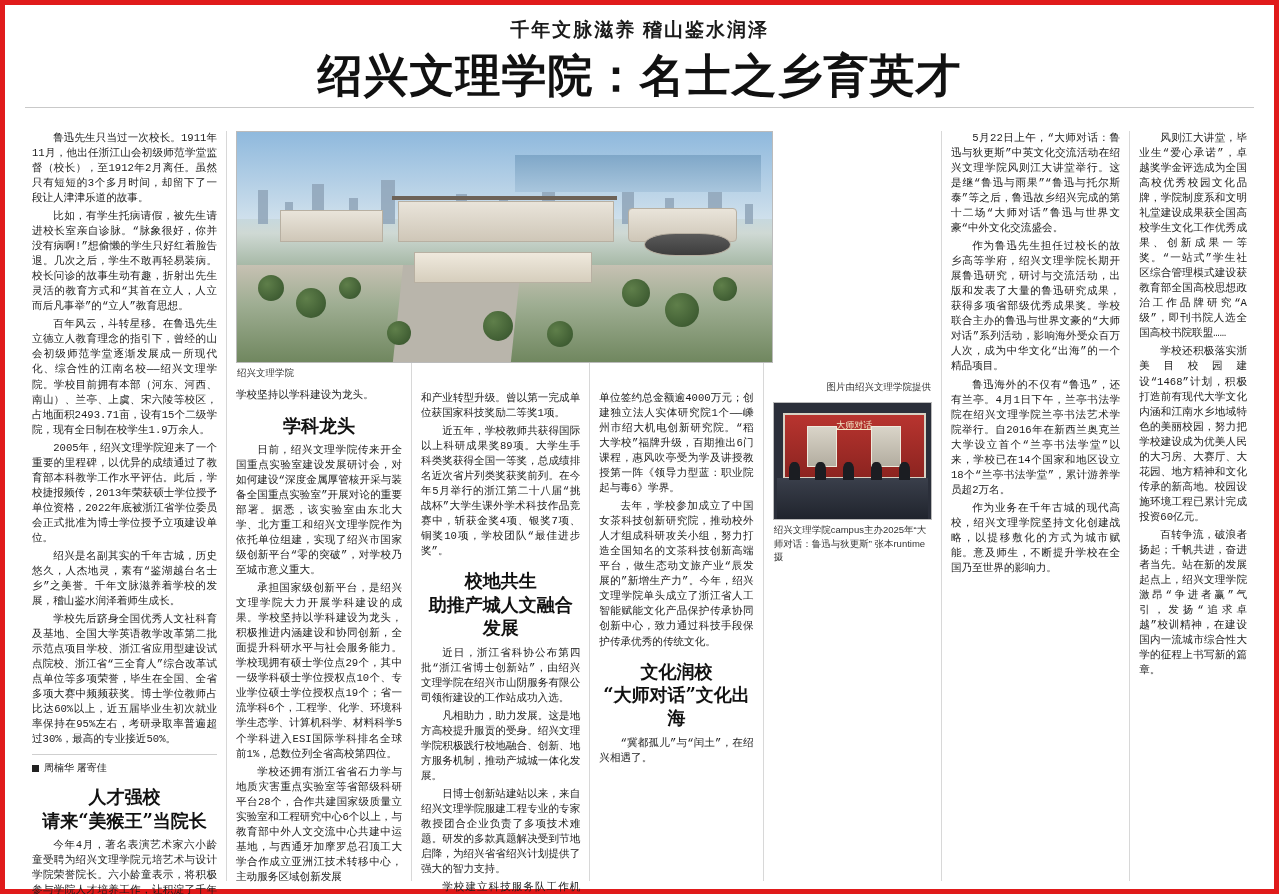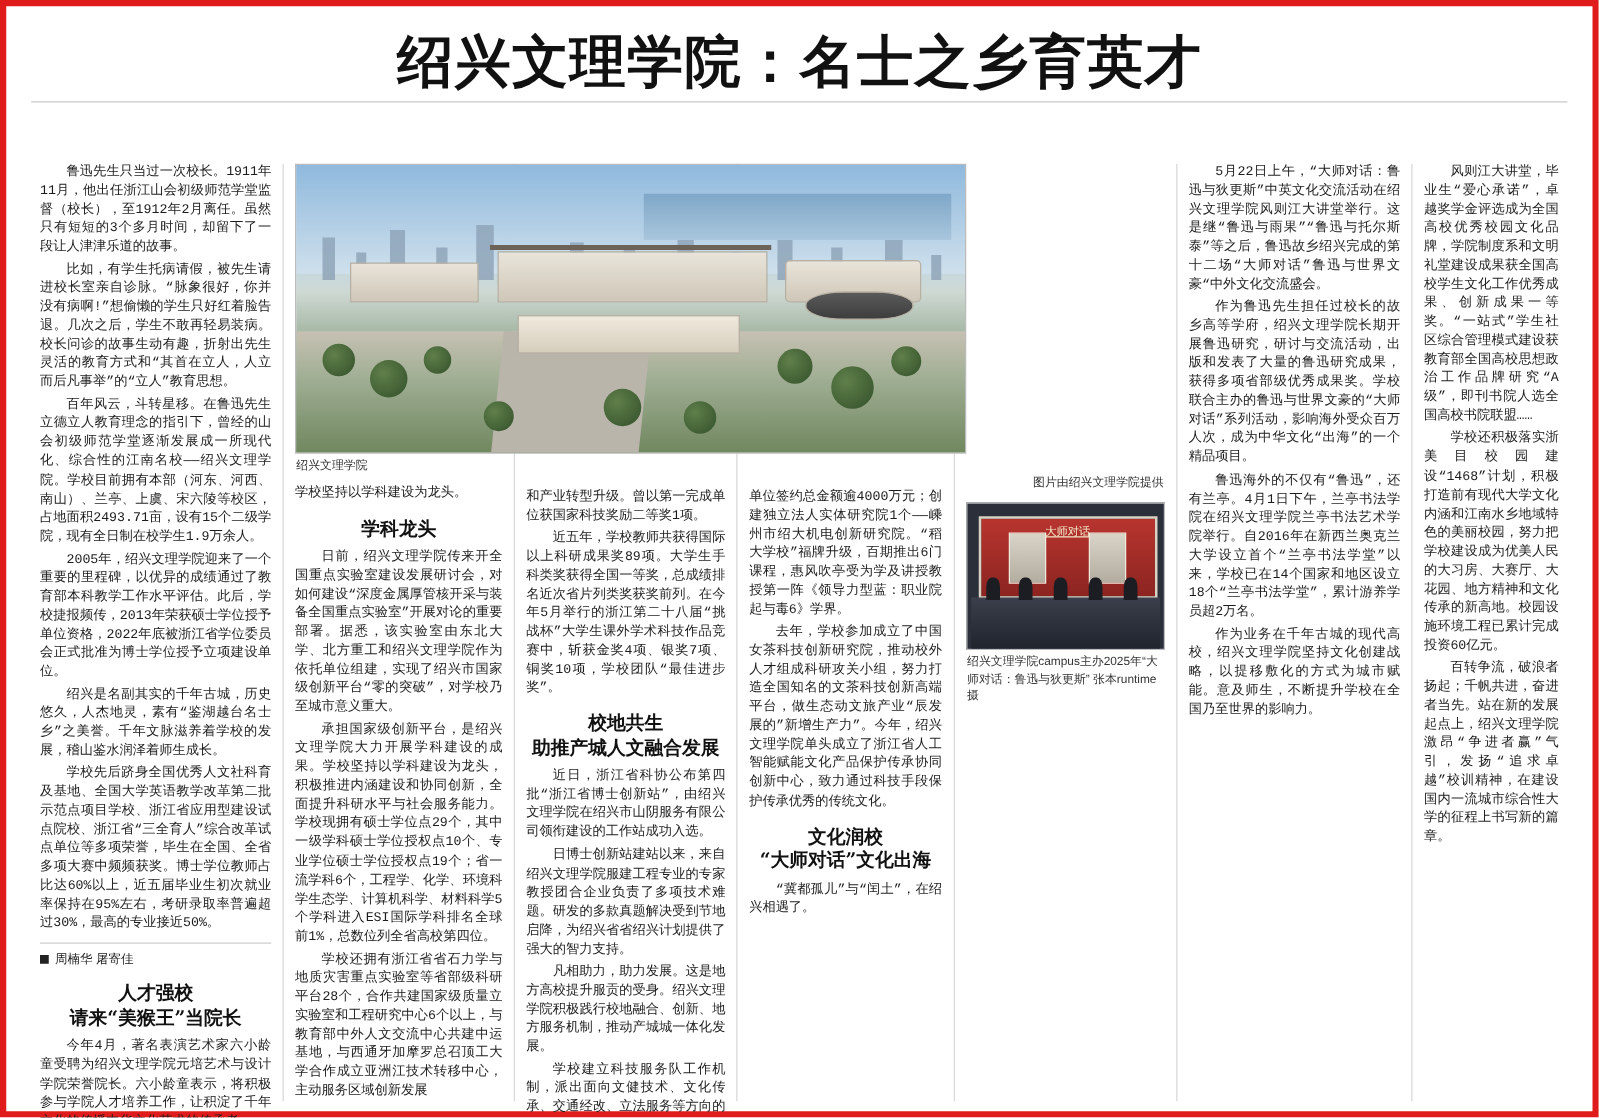--- a/index.html
+++ b/index.html
@@ -180,21 +180,21 @@
   .person {
     position: absolute; bottom: 34%; width: 7%; height: 16%;
     background: #1b1d22; border-radius: 40% 40% 0 0;
   }
 
   
   .sec-head {
     text-align: center;
     font-weight: 700;
     color: #111;
-    font-size: 15px;
+    font-size: 18px;
     line-height: 1.3;
     margin: 10px 0 6px 0;
     font-family: "DejaVu Serif", "Liberation Serif", serif;
   }
   .sec-head .l2 { display: block; }
   .byline {
     font-size: 10px;
     color: #222;
     margin: 6px 0 4px 0;
     text-indent: 0;
@@ -212,20 +212,21 @@
     margin: 7px 0 6px 0;
   }
 </style>
 </head>
 <body>
 
 <div class="page">
  <div class="inner">
 
   <div class="masthead">
+    <div class="kicker">千年文脉滋养  稽山鉴水润泽</div>
     <div class="headline">绍兴文理学院：名士之乡育英才</div>
   </div>
   <div class="rule-top"></div>
 
   <div class="cols">
 
     <div class="col c1">
       <p>鲁迅先生只当过一次校长。1911年11月，他出任浙江山会初级师范学堂监督（校长），至1912年2月离任。虽然只有短短的3个多月时间，却留下了一段让人津津乐道的故事。</p>
       <p>比如，有学生托病请假，被先生请进校长室亲自诊脉。“脉象很好，你并没有病啊!”想偷懒的学生只好红着脸告退。几次之后，学生不敢再轻易装病。校长问诊的故事生动有趣，折射出先生灵活的教育方式和“其首在立人，人立而后凡事举”的“立人”教育思想。</p>
       <p>百年风云，斗转星移。在鲁迅先生立德立人教育理念的指引下，曾经的山会初级师范学堂逐渐发展成一所现代化、综合性的江南名校——绍兴文理学院。学校目前拥有本部（河东、河西、南山）、兰亭、上虞、宋六陵等校区，占地面积2493.71亩，设有15个二级学院，现有全日制在校学生1.9万余人。</p>
@@ -295,22 +296,22 @@
 
     <div class="col c3">
       <div style="height:260px"></div>
       <p class="noindent">和产业转型升级。曾以第一完成单位获国家科技奖励二等奖1项。</p>
       <p>近五年，学校教师共获得国际以上科研成果奖89项。大学生手科类奖获得全国一等奖，总成绩排名近次省片列类奖获奖前列。在今年5月举行的浙江第二十八届“挑战杯”大学生课外学术科技作品竞赛中，斩获金奖4项、银奖7项、铜奖10项，学校团队“最佳进步奖”。</p>
       <div class="sec-head">
         <span>校地共生</span>
         <span class="l2">助推产城人文融合发展</span>
       </div>
       <p>近日，浙江省科协公布第四批“浙江省博士创新站”，由绍兴文理学院在绍兴市山阴服务有限公司领衔建设的工作站成功入选。</p>
+      <p>凡相助力，助力发展。这是地方高校提升服贡的受身。绍兴文理学院积极践行校地融合、创新、地方服务机制，推动产城城一体化发展。</p>
       <p>日博士创新站建站以来，来自绍兴文理学院服建工程专业的专家教授团合企业负责了多项技术难题。研发的多款真题解决受到节地启降，为绍兴省省绍兴计划提供了强大的智力支持。</p>
-      <p>凡相助力，助力发展。这是地方高校提升服贡的受身。绍兴文理学院积极践行校地融合、创新、地方服务机制，推动产城城一体化发展。</p>
       <p>学校建立科技服务队工作机制，派出面向文健技术、文化传承、交通经改、立法服务等方向的科技服务队30支，合作企业和政府单位50余家，与合作</p>
     </div>
 
     <div class="col c4">
       <div style="height:260px"></div>
       <p class="noindent">单位签约总金额逾4000万元；创建独立法人实体研究院1个——嵊州市绍大机电创新研究院。“稻大学校”福牌升级，百期推出6门课程，惠风吹亭受为学及讲授教授第一阵《领导力型蓝：职业院起与毒6》学界。</p>
       <p>去年，学校参加成立了中国女茶科技创新研究院，推动校外人才组成科研攻关小组，努力打造全国知名的文茶科技创新高端平台，做生态动文旅产业“辰发展的”新增生产力”。今年，绍兴文理学院单头成立了浙江省人工智能赋能文化产品保护传承协同创新中心，致力通过科技手段保护传承优秀的传统文化。</p>
       <div class="sec-head">
         <span>文化润校</span>
         <span class="l2">“大师对话”文化出海</span>

